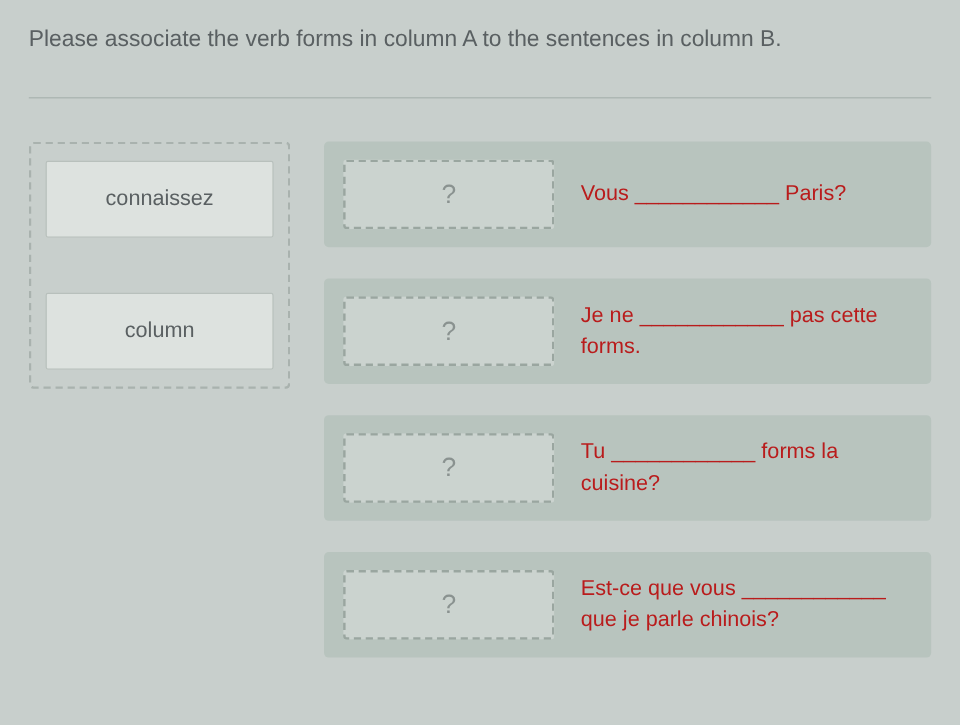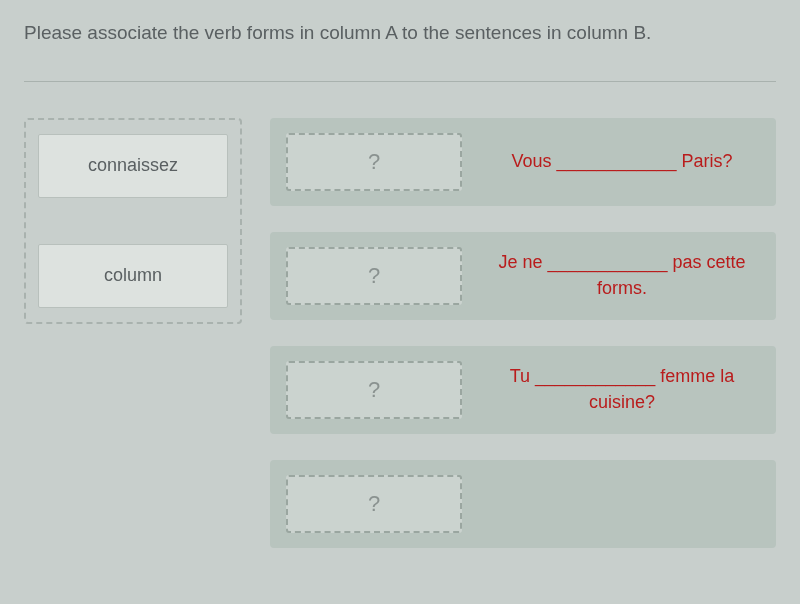--- a/index.html
+++ b/index.html
@@ -16,21 +16,20 @@
     font-size: 19px;
     line-height: 1.4;
     padding-bottom: 34px;
     border-bottom: 1px solid #a9b2ae;
     margin-bottom: 36px;
   }
   .exercise {
     display: flex;
     gap: 28px;
     align-items: flex-start;
-    text-align: center;
   }
   .col-a {
     background: #c8cfcc;
     border: 2px dashed #a9b2ae;
     border-radius: 4px;
     padding: 14px 12px;
     width: 218px;
     display: flex;
     flex-direction: column;
     gap: 46px;
@@ -101,21 +100,22 @@
       <div class="sentence">Vous ____________ Paris?</div>
     </div>
 
     <div class="target-row">
       <div class="drop-slot">?</div>
       <div class="sentence">Je ne ____________ pas cette forms.</div>
     </div>
 
     <div class="target-row">
       <div class="drop-slot">?</div>
-      <div class="sentence">Tu ____________ femme la cuisine?</div>
+      <div class="sentence">Tu ____________ forms la cuisine?</div>
     </div>
 
     <div class="target-row">
       <div class="drop-slot">?</div>
+      <div class="sentence">Est-ce que vous ____________ que je parle chinois?</div>
     </div>
 
   </div>
 </div>
 
 </body></html>

